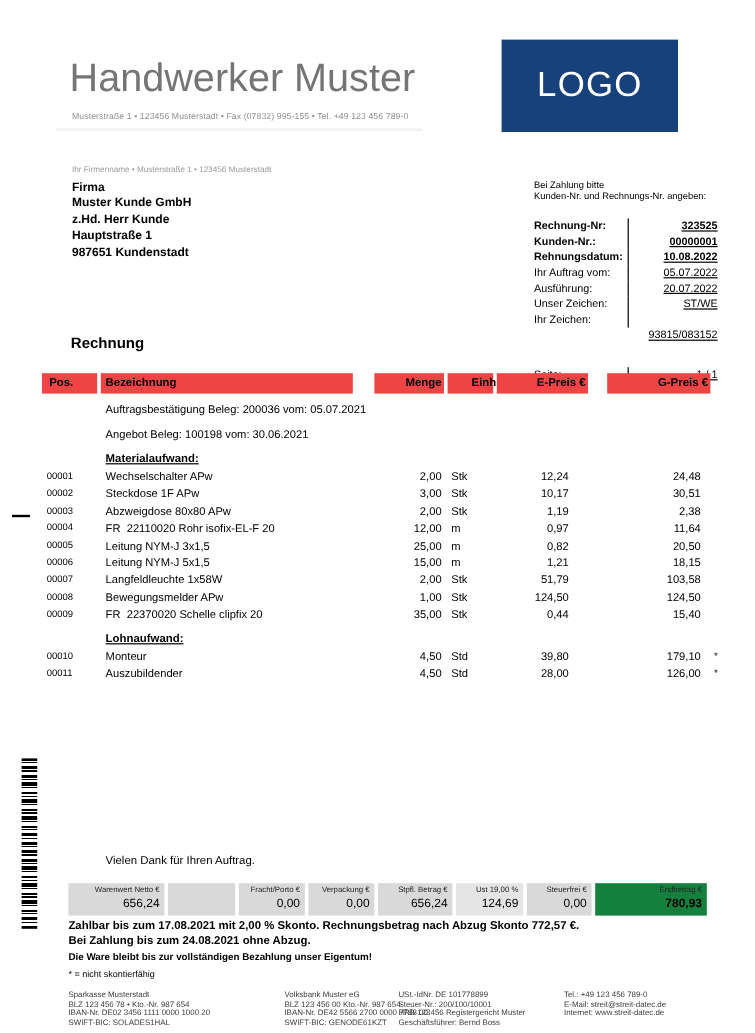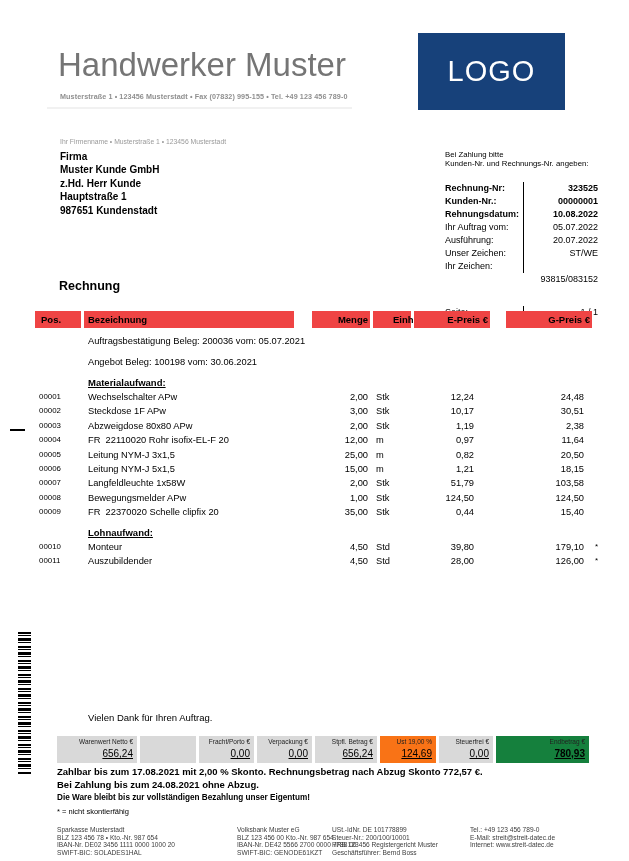--- a/index.html
+++ b/index.html
@@ -3,36 +3,36 @@
 <meta charset="utf-8">
 <style>
   * { margin:0; padding:0; box-sizing:border-box; }
   html,body { background:#fff; }
   body{
     width:629px; height:861px; position:relative; overflow:hidden;
     font-family:"Liberation Sans", sans-serif; color:#000;
   }
   
   .company-name{position:absolute;left:58px;top:46px;font-size:33px;color:#757575;}
-  .company-addr{position:absolute;left:60px;top:92px;font-size:7.2px;color:#8f8f8f;letter-spacing:.1px;font-weight:bold;}
+  .company-addr{position:absolute;left:60px;top:92px;font-size:7.2px;color:#8f8f8f;letter-spacing:.1px;}
   .logo{position:absolute;left:418px;top:33px;width:147px;height:77px;display:flex;align-items:center;justify-content:center;background:#17417a;}
   .logo span{color:#fff;font-size:29px;font-weight:400;letter-spacing:1px;}
   .hdr-rule{position:absolute;left:47px;top:107px;width:305px;height:2px;background:#f1f1f1;}
   
   .sender{position:absolute;left:60px;top:138px;font-size:6.8px;color:#9a9a9a;}
   .recipient{position:absolute;left:60px;top:150px;font-size:10px;font-weight:bold;line-height:13.4px;}
   
   .info{position:absolute;left:445px;top:150px;width:153px;}
   .info-note{font-size:7.8px;line-height:9.4px;}
   .info-rows{margin-top:13px;}
   .info-row{display:flex;font-size:9px;line-height:13.1px;}
   .info-row.b{font-weight:bold;}
   .info-row.gap{margin-top:19px;}
   .il{width:78px;}
-  .iv{flex:1;text-align:right;}
+  .iv{flex:1;text-align:right;text-decoration:underline;}
   .iv.divline{border-left:1.6px solid #000;}
   
   .title{position:absolute;left:59px;top:279px;font-size:12.5px;font-weight:bold;}
   
   .items{position:absolute;left:35px;top:311px;width:558px;}
   .grid{display:grid;grid-template-columns:46px 210px 12px 58px 38px 76px 10px 86px 8px;column-gap:3px;}
   .thead{height:17px;font-size:9.5px;font-weight:bold;line-height:17px;}
   .thead>span{background:#ef4444;}
   .thead .nobg{background:transparent;}
   .h-pos{padding-left:6px;}
@@ -59,21 +59,21 @@
       repeating-linear-gradient(to bottom,#000 0 2px,rgba(0,0,0,0) 2px 3px,#000 3px 4px,rgba(0,0,0,0) 4px 6px,#000 6px 9px,rgba(0,0,0,0) 9px 10px,#000 10px 11px,rgba(0,0,0,0) 11px 14px);}
   .thanks{position:absolute;left:88px;top:712px;font-size:9.5px;}
   
   .totals{position:absolute;left:57px;top:736px;width:536px;display:flex;gap:3px;}
   .tcell{background:#d9d9d9;padding:2px 4px 3px;display:flex;flex-direction:column;}
   .tcell:nth-child(1){width:80px}.tcell:nth-child(2){width:56px}
   .tcell:nth-child(3){width:55px}.tcell:nth-child(4){width:55px}
   .tcell:nth-child(5){width:62px}.tcell:nth-child(6){width:56px}
   .tcell:nth-child(7){width:54px}.tcell:nth-child(8){width:93px}
   .tlabel{font-size:6.5px;text-align:right;line-height:8px;height:8px;color:#222;}
-  .tvalue{font-size:10px;text-align:right;line-height:13px;margin-top:1px;text-decoration:underline;}
+  .tvalue{font-size:10px;text-align:right;line-height:13px;margin-top:1px;}
   .tcell.bold .tvalue{font-weight:bold;}
   
   .pay{position:absolute;left:57px;}
   .pay1{top:766px;font-size:9.5px;font-weight:bold;}
   .pay2{top:779px;font-size:9.5px;font-weight:bold;}
   .pay3{top:793px;font-size:8.2px;font-weight:bold;}
   .pay4{top:807px;font-size:7.5px;}
   
   .fcol{position:absolute;top:826px;font-size:6.6px;line-height:7.7px;color:#3d3d3d;}
   .f1{left:57px}.f2{left:237px}.f3{left:332px}.f4{left:470px}
@@ -314,21 +314,21 @@
       <div class="tvalue">0,00</div>
     </div>
     <div class="tcell" style="background: rgb(217, 217, 217);">
       <div class="tlabel">Verpackung €</div>
       <div class="tvalue">0,00</div>
     </div>
     <div class="tcell" style="background: rgb(217, 217, 217);">
       <div class="tlabel">Stpfl. Betrag €</div>
       <div class="tvalue">656,24</div>
     </div>
-    <div class="tcell" style="background: #f97316;">
+    <div class="tcell" style="background: #e5e5e5;">
       <div class="tlabel">Ust  19,00 %</div>
       <div class="tvalue">124,69</div>
     </div>
     <div class="tcell" style="background: rgb(217, 217, 217);">
       <div class="tlabel">Steuerfrei €</div>
       <div class="tvalue">0,00</div>
     </div>
     <div class="tcell bold" style="background: #15803d;">
       <div class="tlabel">Endbetrag €</div>
       <div class="tvalue">780,93</div>

